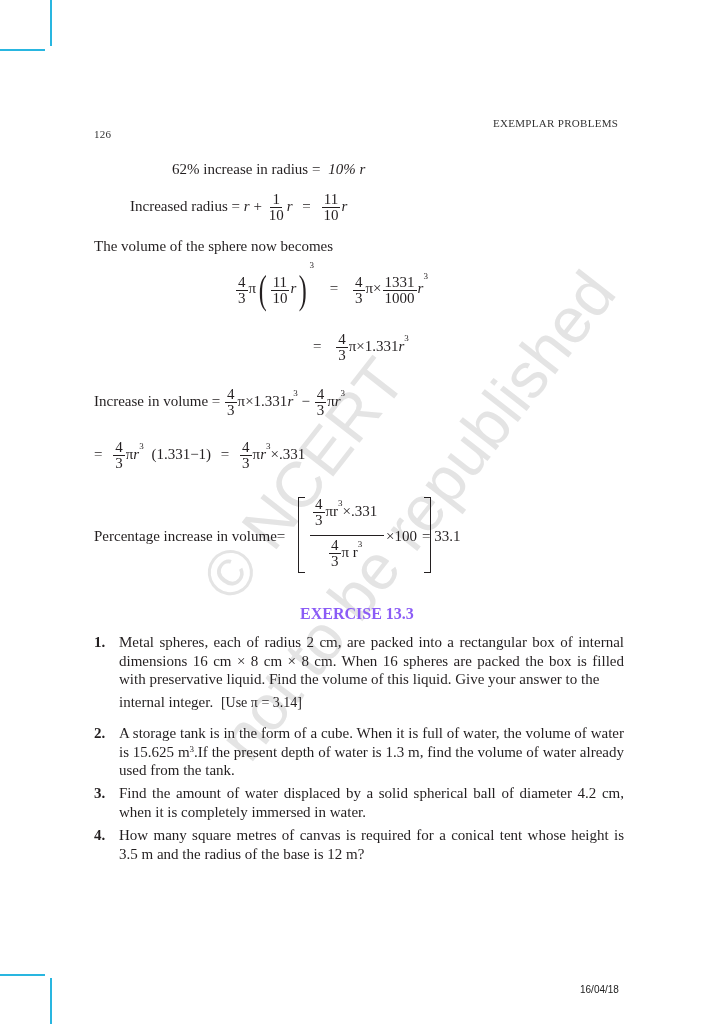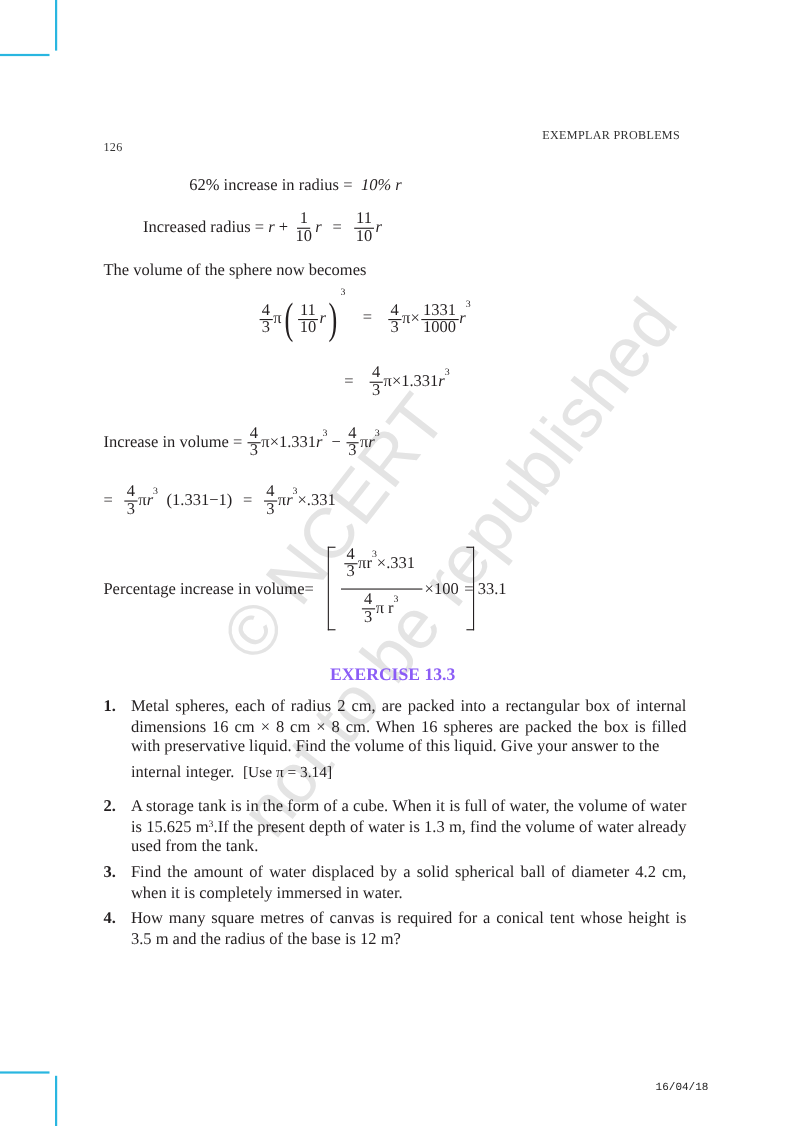--- a/index.html
+++ b/index.html
@@ -17,21 +17,21 @@
   .paren { font-size:40px; font-weight:100; vertical-align:middle; line-height:40px; transform:scaleX(0.6); display:inline-block; }
   .bracket { position:absolute; border:1px solid #231f20; width:6px; }
   .bracket.l { border-right:none; }
   .bracket.r { border-left:none; }
   .ex-title { font-size:16px; font-weight:bold; color:#8b5cf6; }
   .q { position:absolute; left:94px; width:530px; font-size:15px; line-height:18.5px; text-align:justify; }
   .q .n { position:absolute; left:0; font-weight:bold; }
   .q .body { margin-left:25px; }
   .wm { position:absolute; font-family:"Liberation Sans","DejaVu Sans",sans-serif; color:#e4e4e4; font-size:64px; transform-origin:left bottom; white-space:nowrap; z-index:0; pointer-events:none; }
   .content { position:relative; z-index:1; }
-  .date { font-family:Liberation Mono, monospace; font-size:10px; color:#222;margin-left:16px; }
+  .date { font-family:Liberation Sans, sans-serif; font-size:10px; color:#222; }
 </style>
 </head>
 <body>
 
 <div class="crop" style="left:50px;top:0;width:1.5px;height:46px;"></div>
 <div class="crop" style="left:0;top:49px;width:45px;height:1.5px;"></div>
 <div class="crop" style="left:0;top:974px;width:45px;height:1.5px;"></div>
 <div class="crop" style="left:50px;top:978px;width:1.5px;height:46px;"></div>
 
 <div class="wm" style="left:245px;top:540px;transform:rotate(-52deg);">© NCERT</div>

